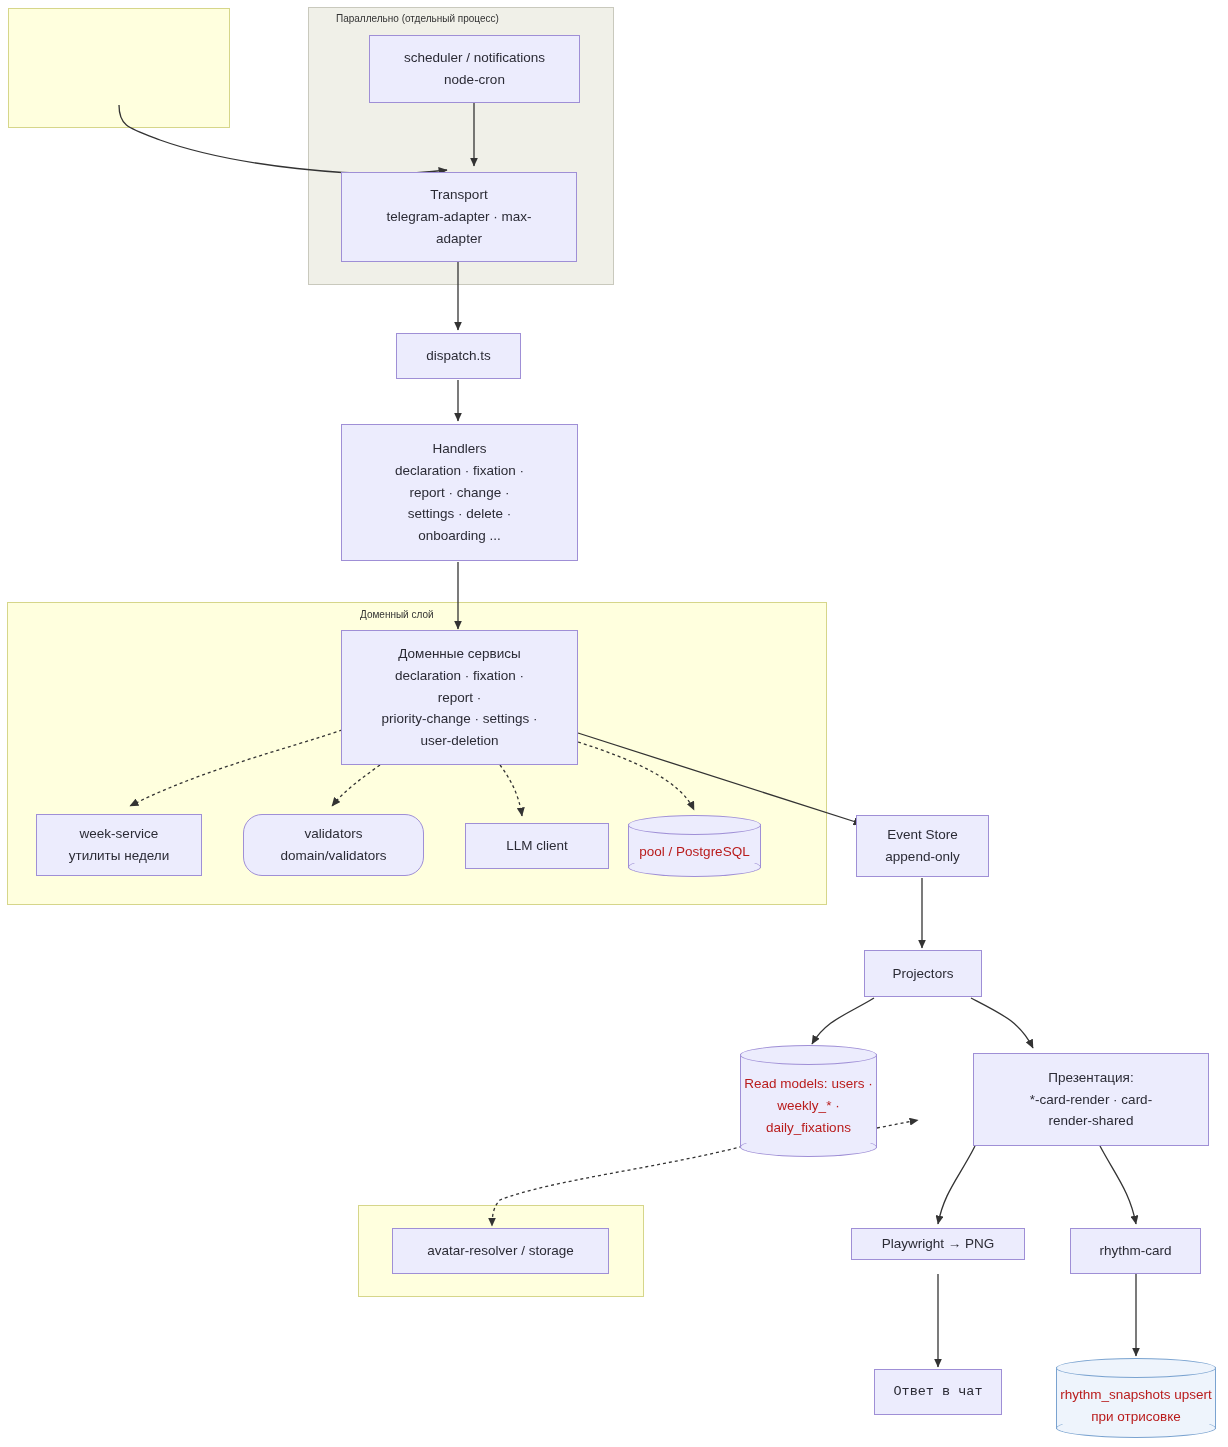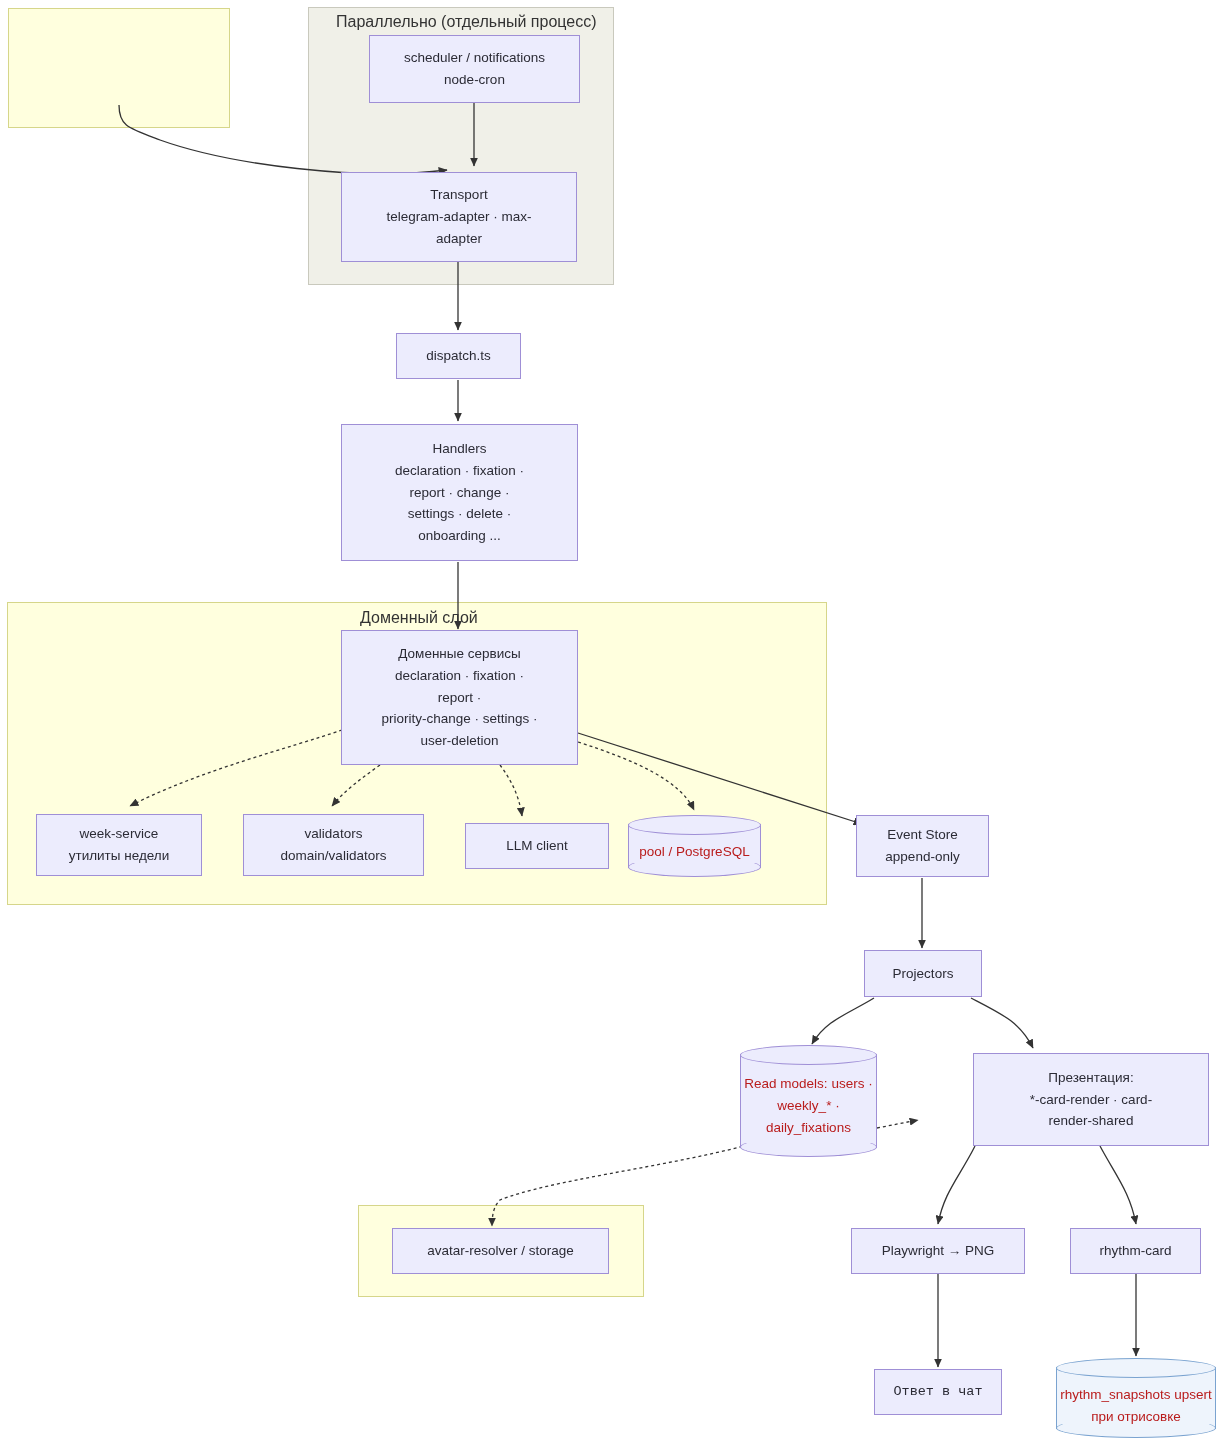--- a/index.html
+++ b/index.html
@@ -4,21 +4,21 @@
 <style>
   html,body{margin:0;padding:0;background:#ffffff;}
   body{font-family:"Liberation Sans","DejaVu Sans",sans-serif;}
   #stage{position:relative;width:1228px;height:1447px;background:#ffffff;overflow:hidden;}
   #edges{position:absolute;left:0;top:0;width:1228px;height:1447px;pointer-events:none;}
 
   
   .cluster{position:absolute;box-sizing:border-box;}
   .cluster.yellow{background:#ffffde;border:1px solid #d6d68a;}
   .cluster.grey{background:#f0f0e8;border:1px solid #c9c9bd;}
-  .cluster-label{position:absolute;font-size:16px;color:#333333;white-space:nowrap;}
+  .cluster-label{position:absolute;font-size:10px;color:#333333;white-space:nowrap;}
 
   
   .node{position:absolute;box-sizing:border-box;background:#ececfd;border:1px solid #9f8fd6;
         display:flex;align-items:center;justify-content:center;text-align:center;
         font-size:13.5px;line-height:1.62;color:#2b2b35;padding:2px 6px;}
   .node .lines{width:100%;}
   .node .l{display:block;}
 
   
   .cyl{position:absolute;box-sizing:border-box;}
@@ -141,21 +141,21 @@
     </span>
   </div>
 
   <div class="node" style="left:36px;top:814px;width:166px;height:62px;">
     <span class="lines">
       <span class="l">week-service</span>
       <span class="l">утилиты недели</span>
     </span>
   </div>
 
-  <div class="node" style="left:243px;top:814px;width:181px;height:62px;">
+  <div class="node" style="left:243px;top:814px;width:181px;height:62px;border-radius:19px;">
     <span class="lines">
       <span class="l">validators</span>
       <span class="l">domain/validators</span>
     </span>
   </div>
 
   <div class="node" style="left:465px;top:823px;width:144px;height:46px;">
     <span class="lines">
       <span class="l">LLM client</span>
     </span>
@@ -205,21 +205,21 @@
       <span class="l">render-shared</span>
     </span>
   </div>
 
   <div class="node" style="left:392px;top:1228px;width:217px;height:46px;">
     <span class="lines">
       <span class="l">avatar-resolver / storage</span>
     </span>
   </div>
 
-  <div class="node" style="left:851px;top:1228px;width:174px;height:46px;align-items:center;">
+  <div class="node" style="left:851px;top:1228px;width:174px;height:32px;align-items:center;">
     <span class="lines">
       <span class="l">Playwright → PNG</span>
     </span>
   </div>
 
   <div class="node" style="left:1070px;top:1228px;width:131px;height:46px;">
     <span class="lines">
       <span class="l">rhythm-card</span>
     </span>
   </div>

